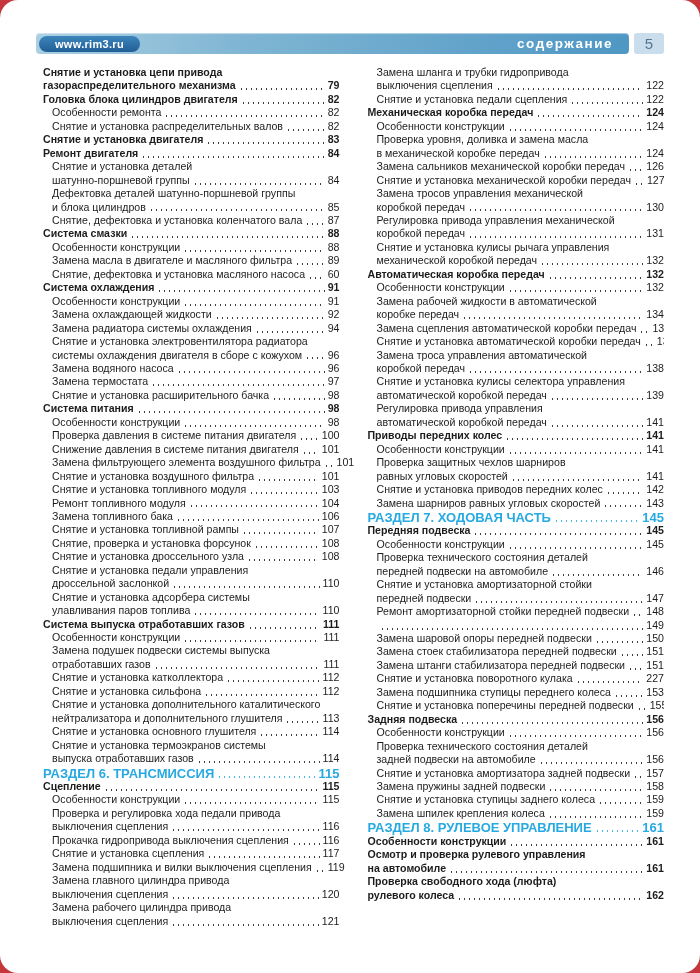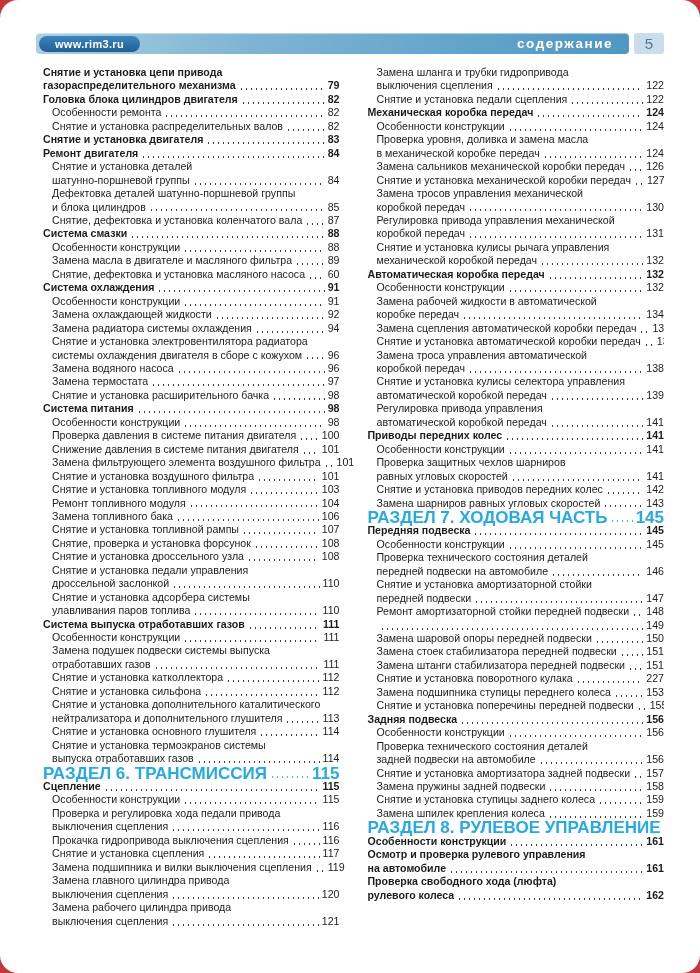--- a/index.html
+++ b/index.html
@@ -15,21 +15,21 @@
   .contents-title{margin-left:auto;color:#ffffff;font-size:13.5px;letter-spacing:1.5px;
     padding-right:16px;font-weight:bold;}
   .pagenum-box{width:30px;margin-left:5px;background:#cadded;color:#54778e;border-radius:3px;
     display:flex;align-items:center;justify-content:center;font-size:15px;}
   
   .toc{position:absolute;top:66px;left:36px;right:36px;bottom:26px;display:flex;gap:28px;overflow:hidden;margin-left:7px;}
   .col{flex:1;min-width:0;}
   .entry{color:#1c1c1c;font-size:10.6px;line-height:13.45px;}
   .entry.sub{padding-left:9px;font-weight:normal;}
   .entry.bold{font-weight:bold;}
-  .entry.section{font-weight:bold;color:#27a9e1;font-size:17px;margin-top:1px;}
+  .entry.section{font-weight:bold;color:#27a9e1;font-size:13px;margin-top:1px;}
   .pre-line{white-space:nowrap;overflow:hidden;}
   .last-line{display:flex;align-items:flex-end;}
   .txt{white-space:nowrap;}
   .dots{flex:1;min-width:10px;height:2px;margin:0 3px 2.5px 3px;
     background-image:radial-gradient(circle,currentColor 0.8px,transparent 0.95px);
     background-size:5px 2px;background-repeat:repeat-x;background-position:left bottom;
     opacity:.85;}
   .pg{white-space:nowrap;}
 </style>
 </head>

